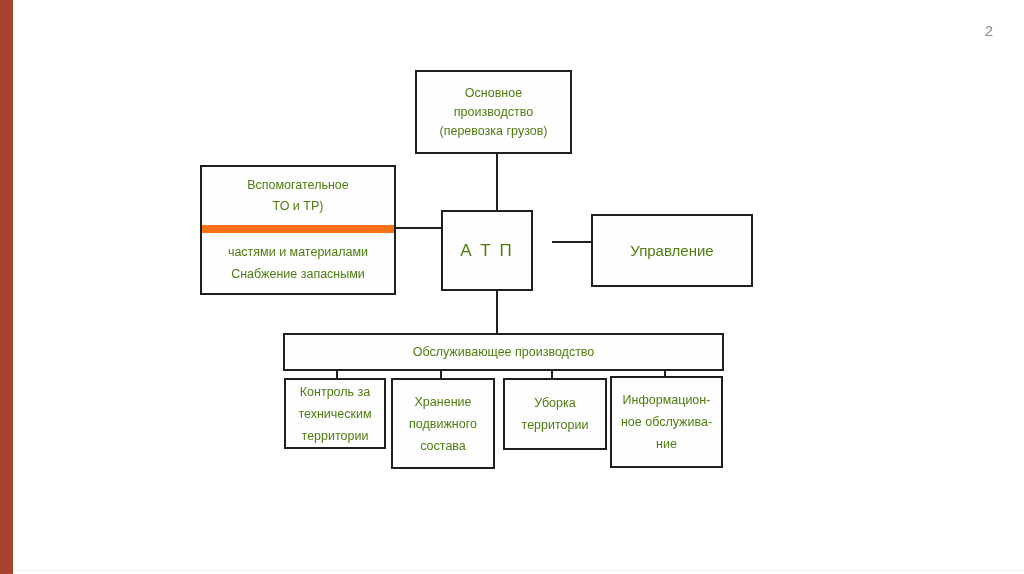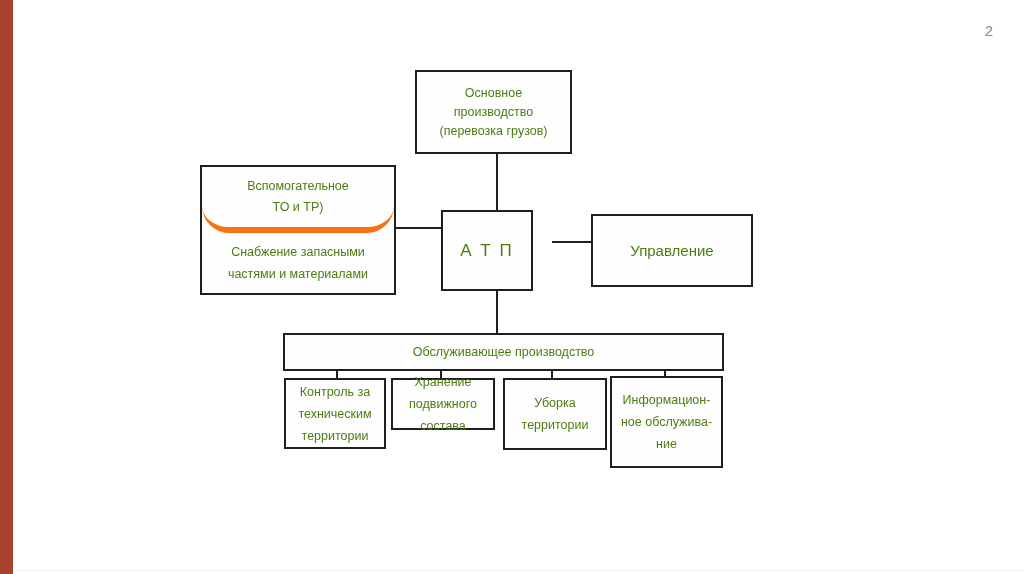--- a/index.html
+++ b/index.html
@@ -49,27 +49,27 @@
 
   
   .n-main     { left: 415px; top:  70px; width: 157px; height: 84px; line-height: 19px; }
   .n-combo    { left: 200px; top: 165px; width: 196px; height: 130px; padding: 0; display: block; }
   .combo-top, .combo-bottom {
     box-sizing: border-box;
     display: flex; flex-direction: column;
     align-items: center; justify-content: center;
     text-align: center;
   }
-  .combo-top    { height: 66px; border-bottom: 6px solid #f97316; line-height: 21px; border-radius: 27px; }
+  .combo-top    { height: 66px; border-bottom: 8px solid #f97316; line-height: 21px; }
   .combo-bottom { height: 60px; line-height: 22px; }
   .n-atp      { left: 441px; top: 210px; width: 92px; height: 81px; font-size: 17px; letter-spacing: 2px; }
   .n-mgmt     { left: 591px; top: 214px; width: 162px; height: 73px; font-size: 15px; }
   .n-service  { left: 283px; top: 333px; width: 441px; height: 38px; }
   .n-control  { left: 284px; top: 378px; width: 102px; height: 71px; line-height: 22px; }
-  .n-storage  { left: 391px; top: 378px; width: 104px; height: 52px; line-height: 22px; }
+  .n-storage  { left: 391px; top: 378px; width: 104px; height: 91px; line-height: 22px; }
   .n-clean    { left: 503px; top: 378px; width: 104px; height: 72px; line-height: 22px; }
   .n-info     { left: 610px; top: 376px; width: 113px; height: 92px; line-height: 22px; }
 
   
   .c-top   { left: 496px; top: 153px; width: 2px;  height: 57px; }
   .c-left  { left: 395px; top: 227px; width: 46px; height: 2px;  }
   .c-right { left: 552px; top: 241px; width: 39px; height: 2px;  }
   .c-mid   { left: 496px; top: 290px; width: 2px;  height: 43px; }
   .c-b1    { left: 336px; top: 360px; width: 2px;  height: 18px; }
   .c-b2    { left: 440px; top: 360px; width: 2px;  height: 18px; }
@@ -102,22 +102,22 @@
       <div class="ln">производство</div>
       <div class="ln">(перевозка грузов)</div>
     </div>
 
     <div class="node n-combo">
       <div class="combo-top">
         <div class="ln">Вспомогательное</div>
         <div class="ln">ТО и ТР)</div>
       </div>
       <div class="combo-bottom">
+        <div class="ln">частями и материалами</div>
         <div class="ln">Снабжение запасными</div>
-        <div class="ln">частями и материалами</div>
       </div>
     </div>
 
     <div class="node n-atp">
       <div class="ln">А Т П</div>
     </div>
 
     <div class="node n-mgmt">
       <div class="ln">Управление</div>
     </div>

